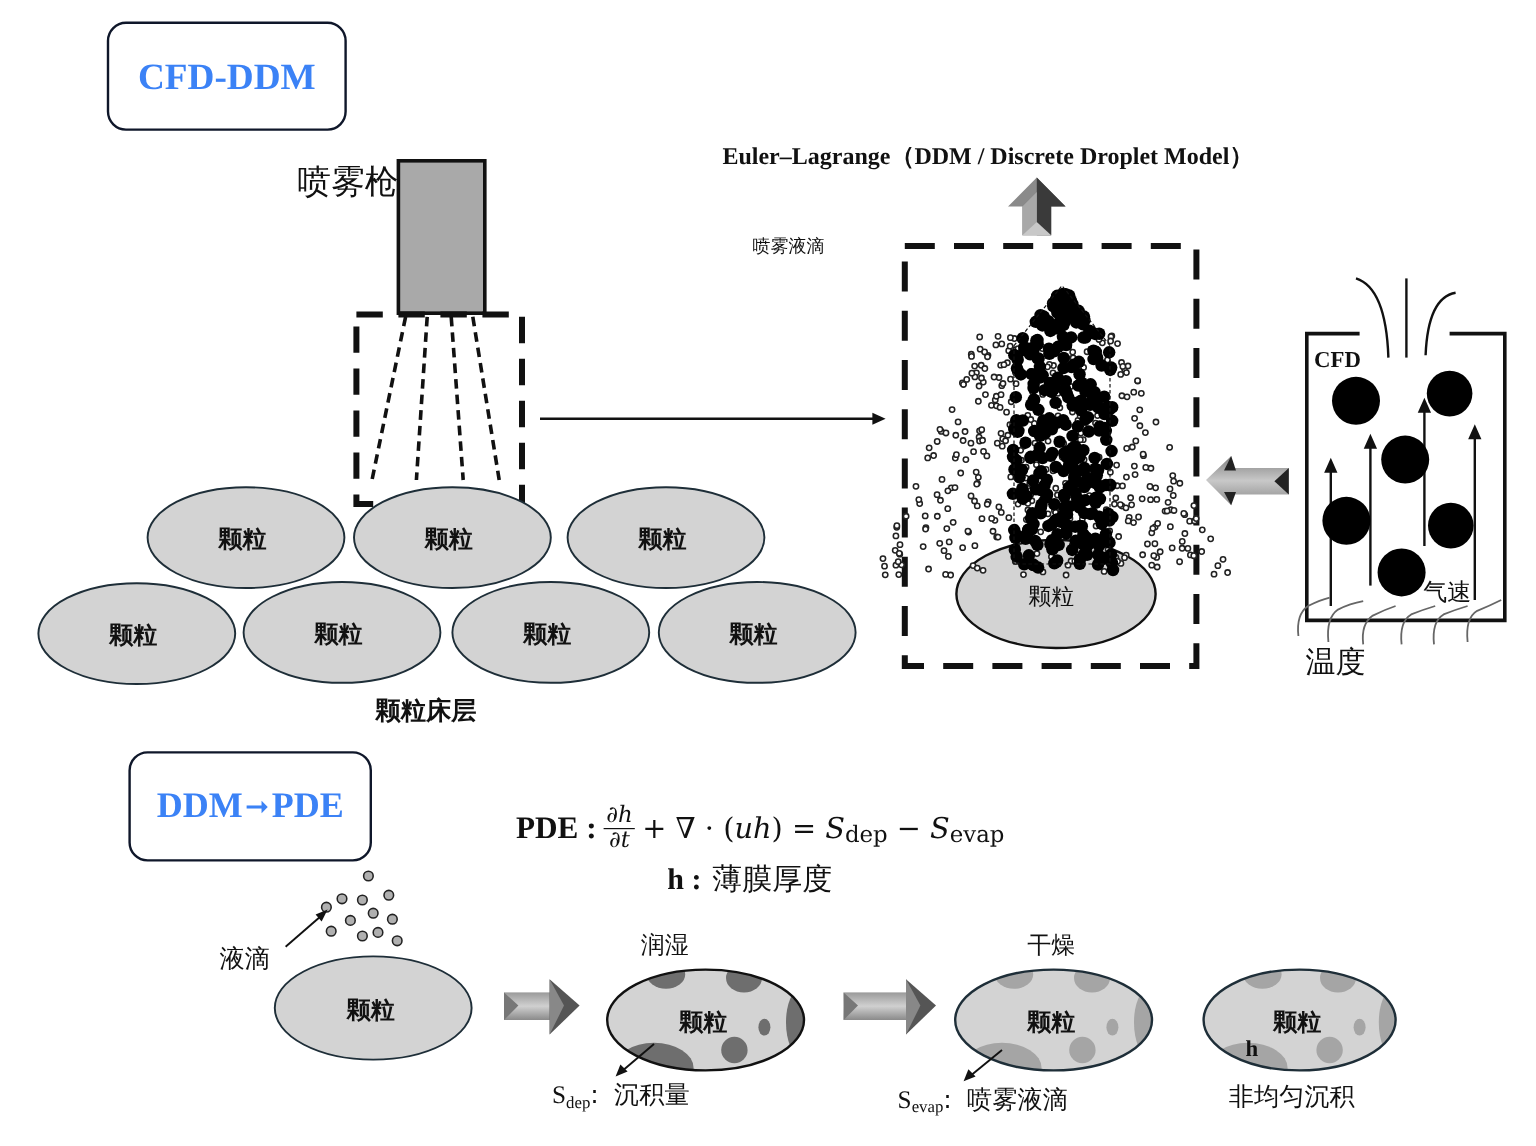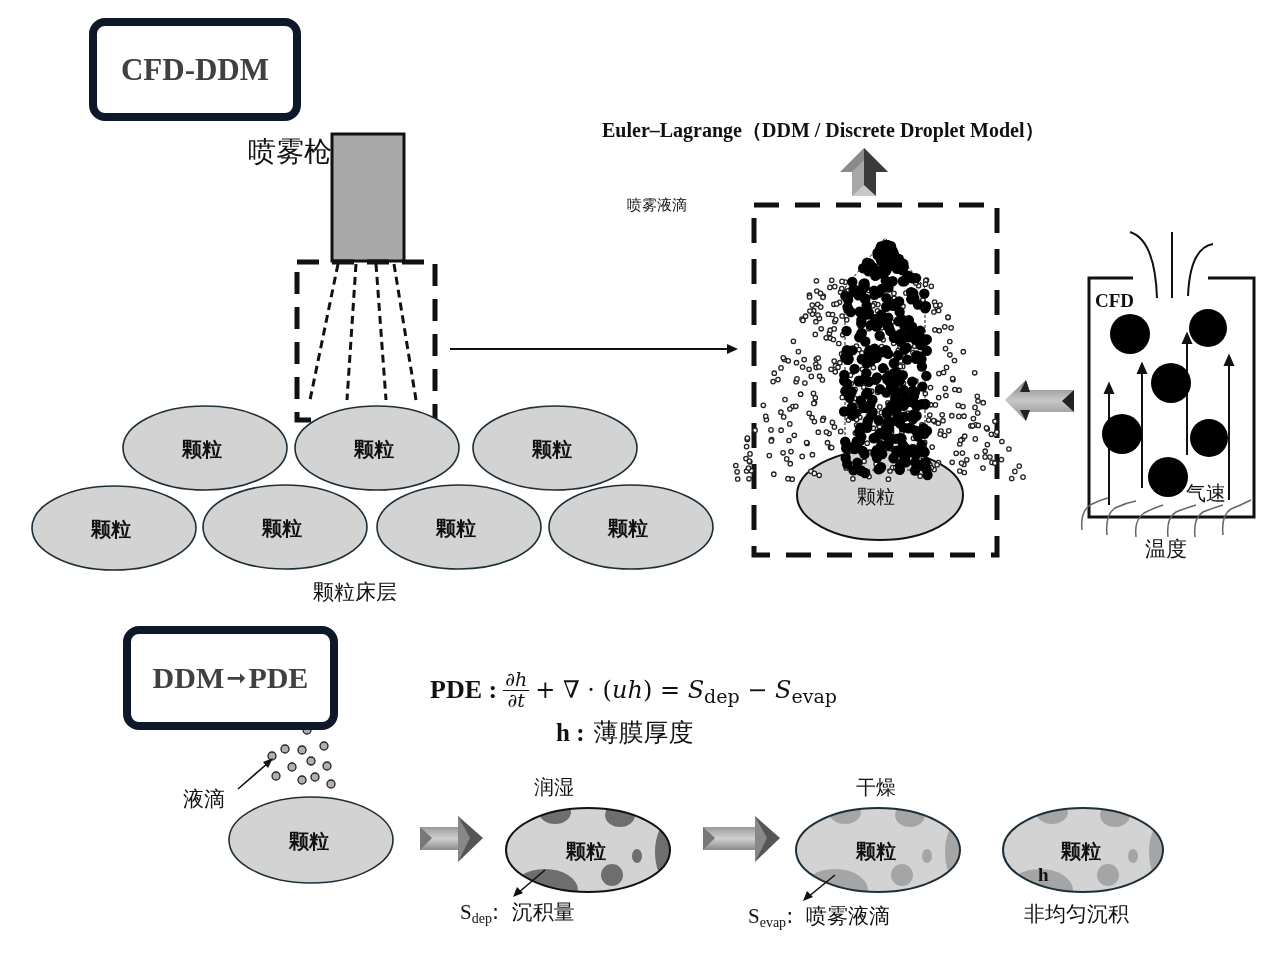--- a/index.html
+++ b/index.html
@@ -1,21 +1,21 @@
 <!DOCTYPE html>
 <html><head>
 <meta charset="utf-8">
 <style>
   html, body { margin:0; padding:0; background:#ffffff; }
   body { width:1280px; height:955px; position:relative; overflow:hidden;
          font-family:"DejaVu Sans", sans-serif; color:#111; }
   .abs { position:absolute; }
-  .box-title { position:absolute; border:8px solid #0f172a; border-radius:16px; background:#fff;
+  .box-title { position:absolute; border:2px solid #0f172a; border-radius:16px; background:#fff;
                display:flex; align-items:center; justify-content:center;
-               font-family:"Liberation Serif", serif; font-weight:bold; color:#404040; }
+               font-family:"Liberation Serif", serif; font-weight:bold; color:#3b82f6; }
   .label { position:absolute; white-space:nowrap; }
   .serif-b { font-family:"Liberation Serif", serif; font-weight:bold;text-align:center; }
   .cjk { font-family:"DejaVu Sans", sans-serif; }
   .eq { font-family:"DejaVu Serif", serif; }
 </style>
 </head>
 <body>
 
 <div class="box-title" style="left:89px;top:18px;width:196px;height:87px;font-size:31px;">
   <span>CFD-DDM</span>
@@ -957,35 +957,35 @@
     <ellipse cx="1083" cy="850" rx="80" ry="42" fill="none" stroke="#1e2e38" stroke-width="2"></ellipse>
   </g>
 </svg>
 
 <div class="label serif-b" style="left:602px;top:117px;font-size:20px;">Euler–Lagrange（DDM / Discrete Droplet Model）</div>
 <div class="label cjk" style="left:627px;top:196px;font-size:15px;">喷雾液滴</div>
 <div class="label cjk" style="left:857px;top:484px;font-size:19px;">颗粒</div>
 
 <div class="label serif-b" style="left:1095px;top:290px;font-size:19px;">CFD</div>
 <div class="label cjk" style="left:1186px;top:480px;font-size:20px;">气速</div>
-<div class="label cjk" style="left:1145px;top:535px;font-size:21px;">温度</div>
-
-<div class="label cjk" style="left:313px;top:578px;font-size:21px;font-weight:normal;">颗粒床层</div>
+<div class="label cjk" style="left:1088px;top:535px;font-size:25px;">温度</div>
+
+<div class="label cjk" style="left:313px;top:578px;font-size:21px;font-weight:bold;">颗粒床层</div>
 
 <div id="bed-labels">
     <div class="label cjk" style="left: 182px; top: 436px; font-size: 20px; font-weight: bold;">颗粒</div>
     <div class="label cjk" style="left: 354px; top: 436px; font-size: 20px; font-weight: bold;">颗粒</div>
     <div class="label cjk" style="left: 532px; top: 436px; font-size: 20px; font-weight: bold;">颗粒</div>
     <div class="label cjk" style="left: 91px; top: 516px; font-size: 20px; font-weight: bold;">颗粒</div>
     <div class="label cjk" style="left: 262px; top: 515px; font-size: 20px; font-weight: bold;">颗粒</div>
     <div class="label cjk" style="left: 436px; top: 515px; font-size: 20px; font-weight: bold;">颗粒</div>
     <div class="label cjk" style="left: 608px; top: 515px; font-size: 20px; font-weight: bold;">颗粒</div>
   </div>
 
-<div class="box-title" style="left:107px;top:626px;width:199px;height:88px;font-size:30px;margin-left:16px;">
+<div class="box-title" style="left:107px;top:626px;width:199px;height:88px;font-size:30px;">
   <span>DDM</span>
   <span style="font-family:'DejaVu Sans',sans-serif;font-size:24px;margin:0 2px;">➞</span>
   <span>PDE</span>
 </div>
 
 <div class="label" style="left:406px;top:662px;height:56px;display:flex;align-items:center;">
   <span class="serif-b" style="font-size:26px;margin-right:6px;margin-left:24px;">PDE :</span>
   <span style="display:inline-flex;flex-direction:column;align-items:center;font-family:'DejaVu Serif',serif;font-style:italic;font-size:19px;line-height:1.05;">
     <span style="border-bottom:1.5px solid #111;padding:0 2px;">∂h</span>
     <span>∂t</span>

